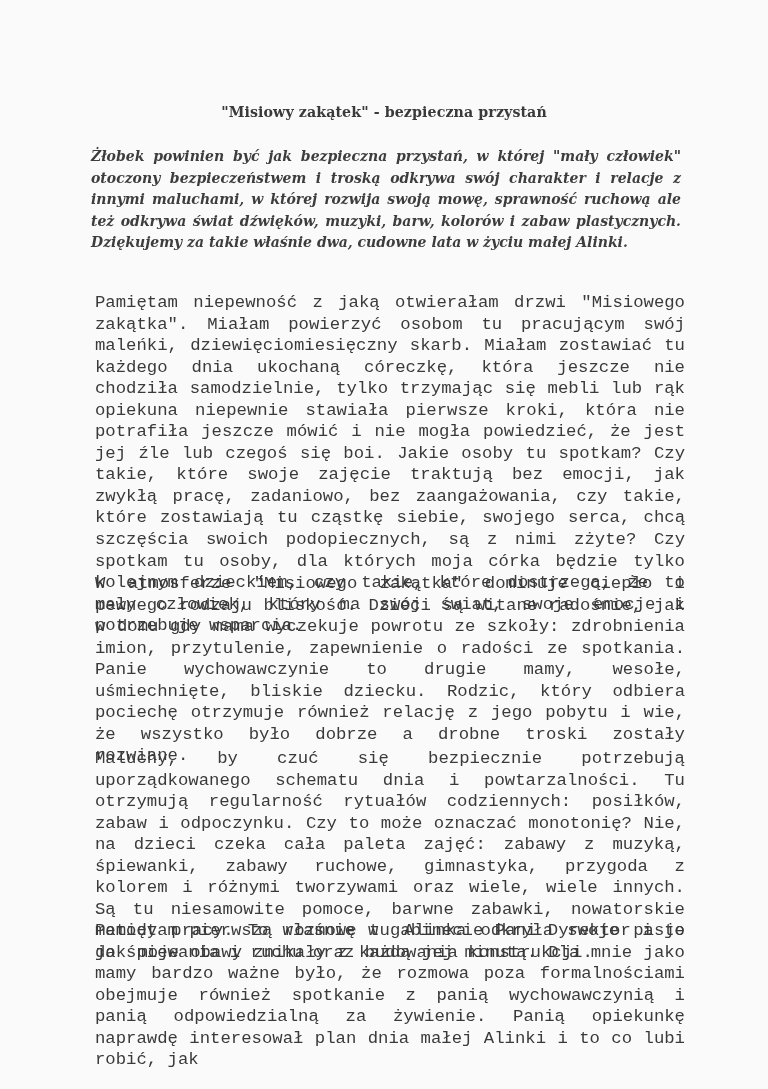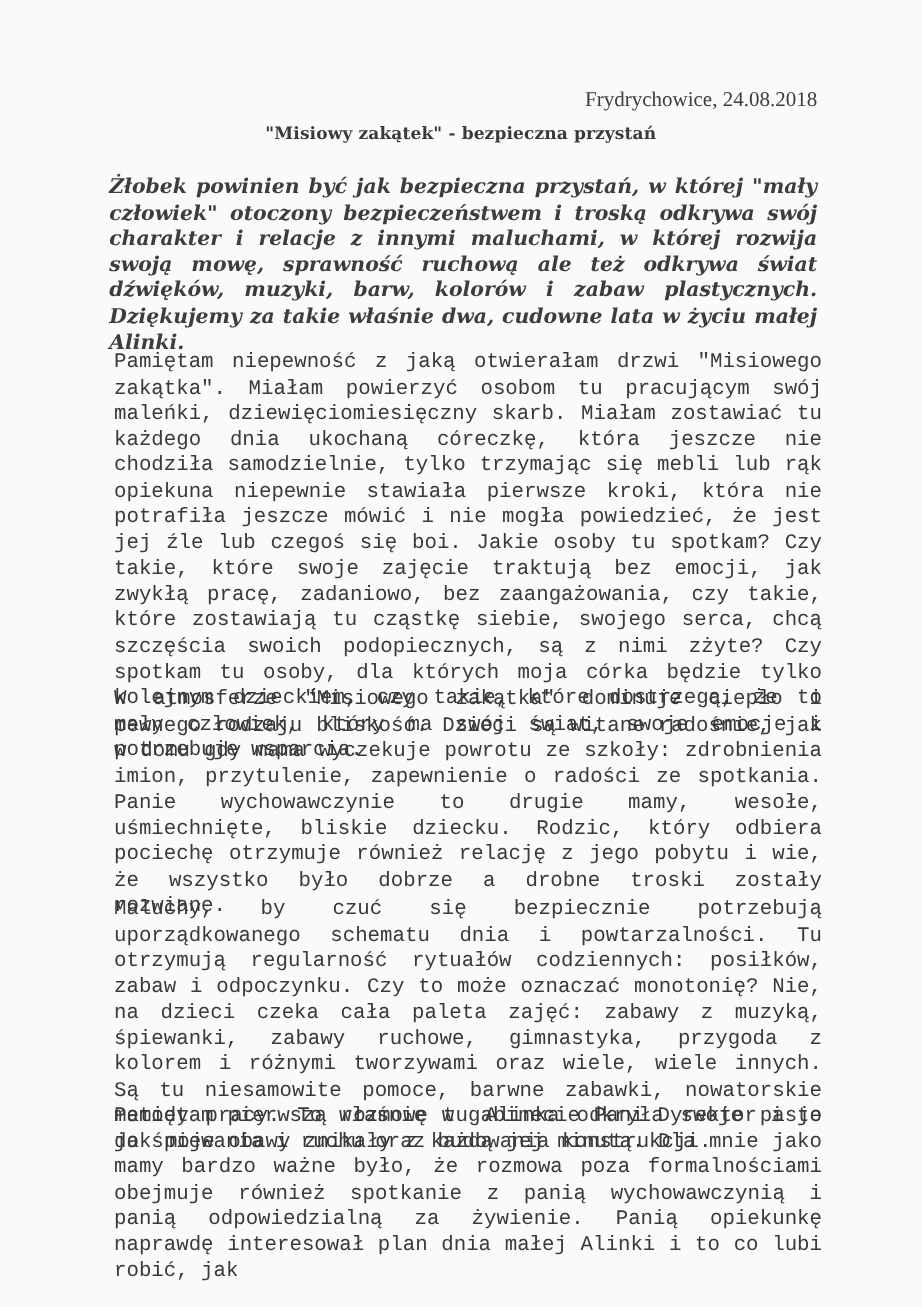--- a/index.html
+++ b/index.html
@@ -43,21 +43,21 @@
       letter-spacing: 0.1px;
     }
     .lead {
       position: absolute;
       top: 146px;
       left: 91px;
       width: 590px;
       font-family: "DejaVu Serif", serif;
       font-weight: bold;
       font-style: italic;
-      font-size: 17px;
+      font-size: 14px;
       line-height: 21.6px;
       text-align: justify;
       text-align-last: left;
       color: #3d3d3d;
       margin: 0;
     }
     .para {
       position: absolute;
       left: 91px;
       width: 590px;
@@ -71,20 +71,19 @@
     }
     .p1 { top: 288px; }
     .p2 { top: 569px; }
     .p3 { top: 744px; }
     .p4 { top: 916px; }
   </style>
 </head>
 <body>
 
 <div class="page">
-  <div class="date">Frydrychowice, 24.08.2018</div>
   <div class="title">"Misiowy zakątek" - bezpieczna przystań</div>
   <p class="lead">Żłobek powinien być jak bezpieczna przystań, w której "mały człowiek" otoczony bezpieczeństwem i troską odkrywa swój charakter i relacje z innymi maluchami, w której rozwija swoją mowę, sprawność ruchową ale też odkrywa świat dźwięków, muzyki, barw, kolorów i zabaw plastycznych. Dziękujemy za takie właśnie dwa, cudowne lata w życiu małej Alinki.</p>
   <p class="para p1">Pamiętam niepewność z jaką otwierałam drzwi "Misiowego zakątka". Miałam powierzyć osobom tu pracującym swój maleńki, dziewięciomiesięczny skarb. Miałam zostawiać tu każdego dnia ukochaną córeczkę, która jeszcze nie chodziła samodzielnie, tylko trzymając się mebli lub rąk opiekuna niepewnie stawiała pierwsze kroki, która nie potrafiła jeszcze mówić i nie mogła powiedzieć, że jest jej źle lub czegoś się boi. Jakie osoby tu spotkam? Czy takie, które swoje zajęcie traktują bez emocji, jak zwykłą pracę, zadaniowo, bez zaangażowania, czy takie, które zostawiają tu cząstkę siebie, swojego serca, chcą szczęścia swoich podopiecznych, są z nimi zżyte? Czy spotkam tu osoby, dla których moja córka będzie tylko kolejnym dzieckiem, czy takie, które dostrzegą, że to mały człowiek, który ma swój świat, swoje emocje i potrzebuje wsparcia.</p>
   <p class="para p2">W atmosferze "Misiowego zakątka" dominuje ciepło i pewnego rodzaju bliskość. Dzieci są witane radośnie, jak w domu gdy mama wyczekuje powrotu ze szkoły: zdrobnienia imion, przytulenie, zapewnienie o radości ze spotkania. Panie wychowawczynie to drugie mamy, wesołe, uśmiechnięte, bliskie dziecku. Rodzic, który odbiera pociechę otrzymuje również relację z jego pobytu i wie, że wszystko było dobrze a drobne troski zostały rozwiane.</p>
   <p class="para p3">Maluchy, by czuć się bezpiecznie potrzebują uporządkowanego schematu dnia i powtarzalności. Tu otrzymują regularność rytuałów codziennych: posiłków, zabaw i odpoczynku. Czy to może oznaczać monotonię? Nie, na dzieci czeka cała paleta zajęć: zabawy z muzyką, śpiewanki, zabawy ruchowe, gimnastyka, przygoda z kolorem i różnymi tworzywami oraz wiele, wiele innych. Są tu niesamowite pomoce, barwne zabawki, nowatorskie metody pracy. To właśnie tu Alinka odkryła swoje pasje do śpiewania i ruchu oraz budowania konstrukcji.</p>
   <p class="para p4">Pamiętam pierwszą rozmowę w gabinecie Pani Dyrektor i to jak moje obawy znikały z każdą jej minutą. Dla mnie jako mamy bardzo ważne było, że rozmowa poza formalnościami obejmuje również spotkanie z panią wychowawczynią i panią odpowiedzialną za żywienie. Panią opiekunkę naprawdę interesował plan dnia małej Alinki i to co lubi robić, jak</p>
 </div>
 
 </body></html>

